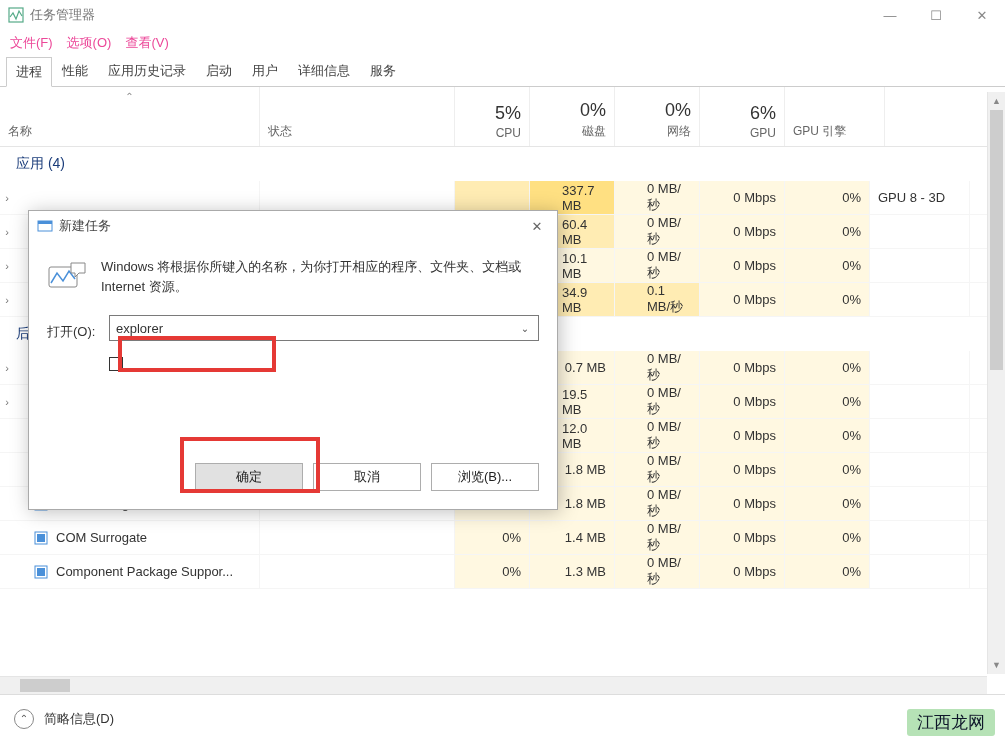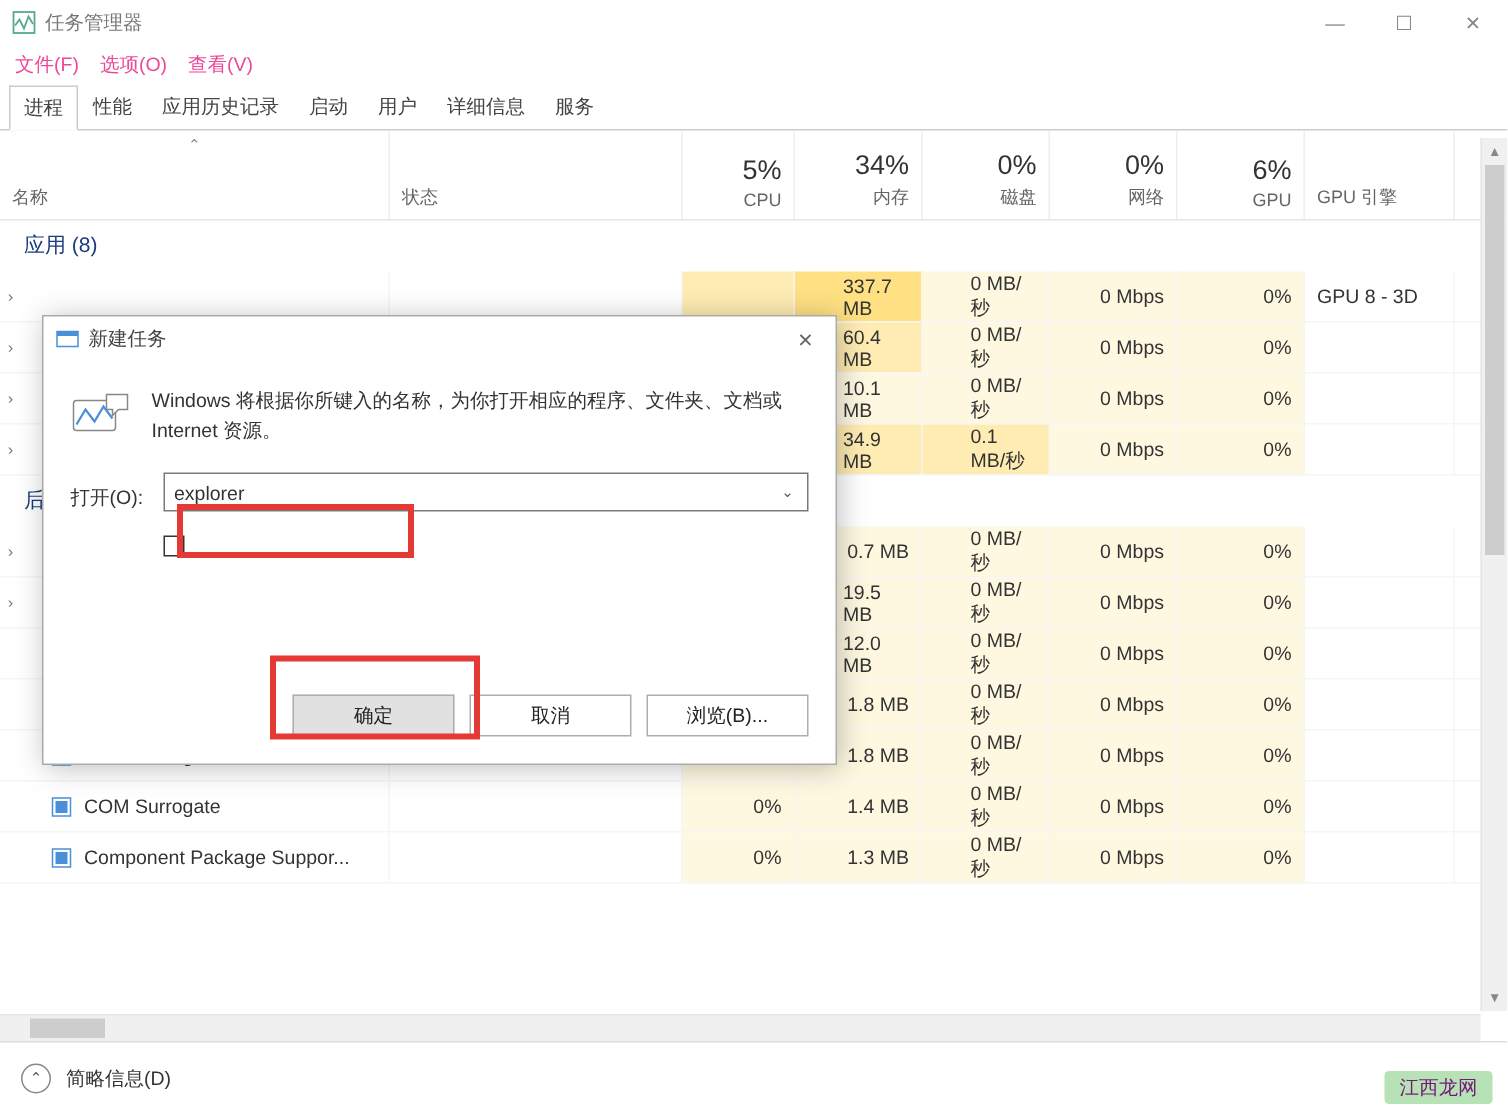--- a/index.html
+++ b/index.html
@@ -78,21 +78,21 @@
 .redbox { position: absolute; border: 4px solid #e53935; pointer-events: none; }
 
 
 .vscroll { position: absolute; right: 0; top: 92px; width: 18px; bottom: 68px; background: #f0f0f0; border-left: 1px solid #e5e5e5; }
 .vscroll .thumb { position: absolute; top: 18px; left: 2px; right: 2px; height: 260px; background: #cdcdcd; }
 .vscroll .arrow { position: absolute; left: 0; right: 0; height: 18px; display: flex; align-items: center; justify-content: center; color: #888; font-size: 9px; }
 .hscroll { position: absolute; left: 0; right: 18px; bottom: 48px; height: 18px; background: #f0f0f0; border-top: 1px solid #e5e5e5; }
 .hscroll .thumb { position: absolute; top: 2px; left: 20px; width: 50px; bottom: 2px; background: #cdcdcd; }
 
 
-.watermark { position: absolute; right: 10px; bottom: 6px; background: #b6e2b6; color: #701a75; font-size: 13px; padding: 2px 10px; border-radius: 3px; font-weight: 500; }
+.watermark { position: absolute; right: 10px; bottom: 6px; background: #b6e2b6; color: #0f172a; font-size: 17px; padding: 2px 10px; border-radius: 3px; font-weight: 500; }
 </style>
 </head>
 <body>
 
 <div class="titlebar">
   <svg class="app-icon" viewBox="0 0 16 16">
       <rect x="1" y="1" width="14" height="14" fill="none" stroke="#5a8" stroke-width="1.2"></rect>
       <polyline points="2,10 5,6 8,12 11,4 14,9" fill="none" stroke="#5a8" stroke-width="1.2"></polyline>
     </svg>
   <span class="title">任务管理器</span>
@@ -125,43 +125,39 @@
       <div class="sort-chevron">⌃</div>
       <span class="lbl">名称</span>
     </div>
     <div class="th col-status">
         <span class="lbl">状态</span>
       </div>
     <div class="th right col-cpu">
         <span class="pct">5%</span>
         <span class="lbl">CPU</span>
       </div>
-    <div class="th right col-mem">
-        <span class="pct">34%</span>
-        <span class="lbl">内存</span>
-      </div>
     <div class="th right col-disk">
         <span class="pct">0%</span>
         <span class="lbl">磁盘</span>
       </div>
     <div class="th right col-net">
         <span class="pct">0%</span>
         <span class="lbl">网络</span>
       </div>
     <div class="th right col-gpupct">
         <span class="pct">6%</span>
         <span class="lbl">GPU</span>
       </div>
     <div class="th col-gpueng">
         <span class="lbl">GPU 引擎</span>
       </div>
   </div>
 
   <div class="tbody">
-    <div class="group-header">应用 (8)</div>
+    <div class="group-header">应用 (4)</div>
 
     <div class="row">
       <div class="cell col-name">
           <span class="expand">›</span>
         </div>
       <div class="cell col-status"></div>
       <div class="cell right heat-med col-cpu"></div>
       <div class="cell right heat-hi col-mem">337.7 MB</div>
       <div class="cell right heat-low col-disk">0 MB/秒</div>
       <div class="cell right heat-low col-net">0 Mbps</div>

